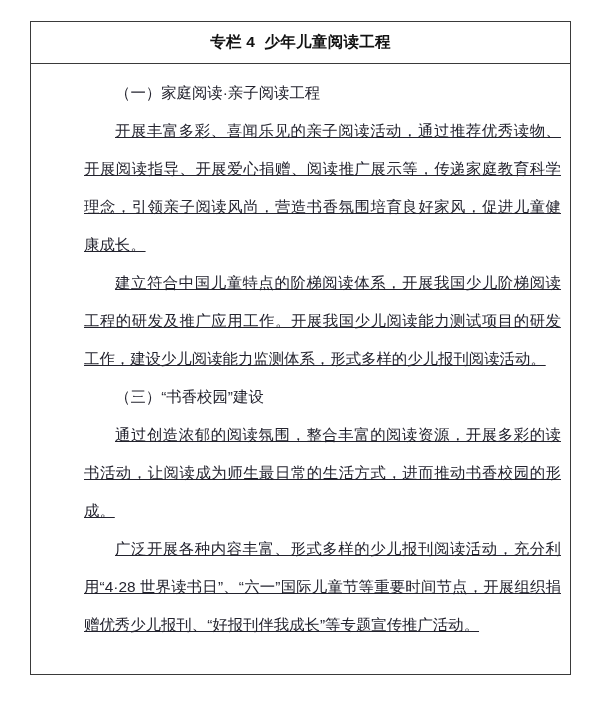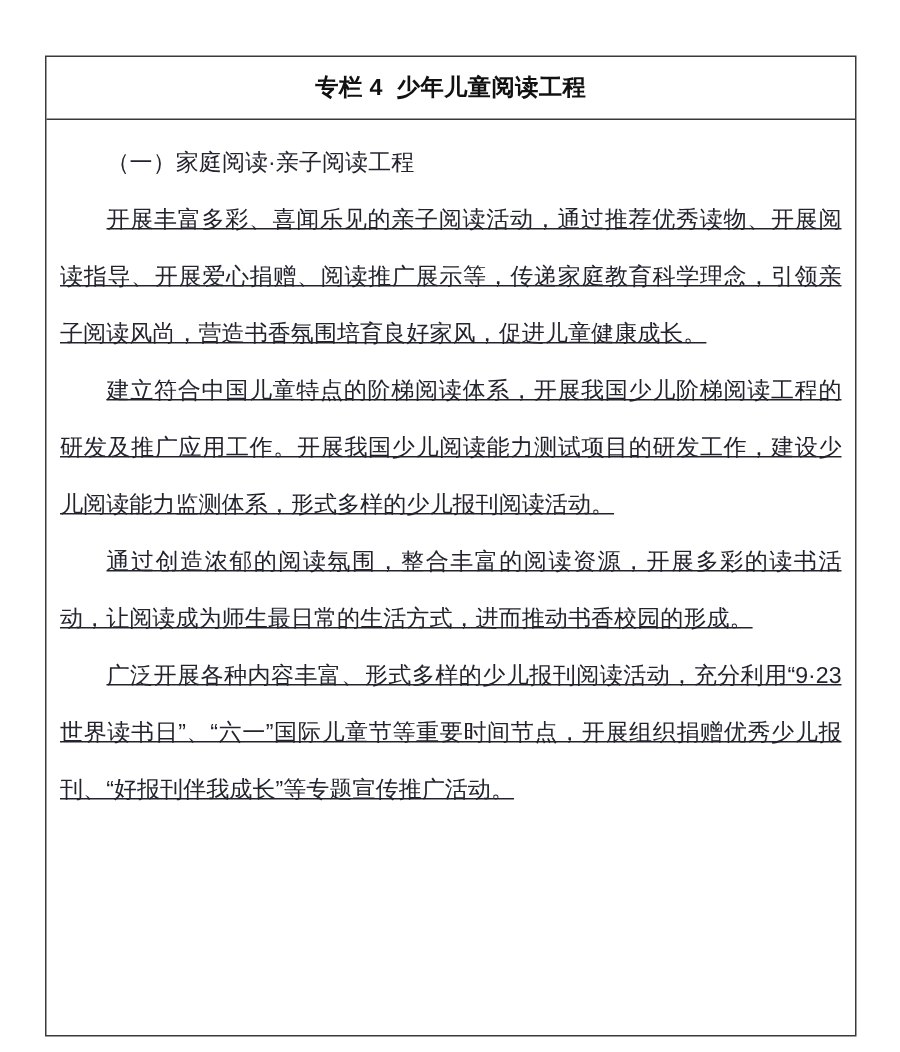--- a/index.html
+++ b/index.html
@@ -19,21 +19,21 @@
     position: relative;
     width: 600px;
     height: 701px;
     overflow: hidden;
   }
 
   
   .box {
     position: absolute;
     left: 30px;
-    top: 37px;
+    top: 21px;
     width: 541px;
     height: 654px;
     box-sizing: border-box;
     border: 1.6px solid #3a3a3a;
     background: #ffffff;
   }
 
   
   .box-title-row {
     box-sizing: border-box;
@@ -69,40 +69,41 @@
   }
   .para.heading {
     text-indent: 31px;
   }
   .para.body-text {
     text-indent: 31px;
     text-decoration: underline;
   }
 
   
-  .ink { color: #23232e; }
+  .ink { color: #23232e; margin-left: 44px; }
 </style>
 </head>
 <body>
 
 <div class="page">
 
   <div class="box">
 
     <div class="box-title-row">
       <div class="box-title">专栏 4  少年儿童阅读工程</div>
     </div>
 
     <div class="box-body">
 
       <p class="para heading ink">（一）家庭阅读·亲子阅读工程</p>
       <p class="para body-text ink">开展丰富多彩、喜闻乐见的亲子阅读活动，通过推荐优秀读物、开展阅读指导、开展爱心捐赠、阅读推广展示等，传递家庭教育科学理念，引领亲子阅读风尚，营造书香氛围培育良好家风，促进儿童健康成长。</p>
 
       <p class="para body-text ink">建立符合中国儿童特点的阶梯阅读体系，开展我国少儿阶梯阅读工程的研发及推广应用工作。开展我国少儿阅读能力测试项目的研发工作，建设少儿阅读能力监测体系，形式多样的少儿报刊阅读活动。</p>
 
+      <p class="para heading ink">（三）“书香校园”建设</p>
       <p class="para body-text ink">通过创造浓郁的阅读氛围，整合丰富的阅读资源，开展多彩的读书活动，让阅读成为师生最日常的生活方式，进而推动书香校园的形成。</p>
 
-      <p class="para body-text ink">广泛开展各种内容丰富、形式多样的少儿报刊阅读活动，充分利用“9·23 世界读书日”、“六一”国际儿童节等重要时间节点，开展组织捐赠优秀少儿报刊、“好报刊伴我成长”等专题宣传推广活动。</p>
+      <p class="para body-text ink">广泛开展各种内容丰富、形式多样的少儿报刊阅读活动，充分利用“4·28 世界读书日”、“六一”国际儿童节等重要时间节点，开展组织捐赠优秀少儿报刊、“好报刊伴我成长”等专题宣传推广活动。</p>
 
     </div>
   </div>
 
 </div>
 
 </body></html>

